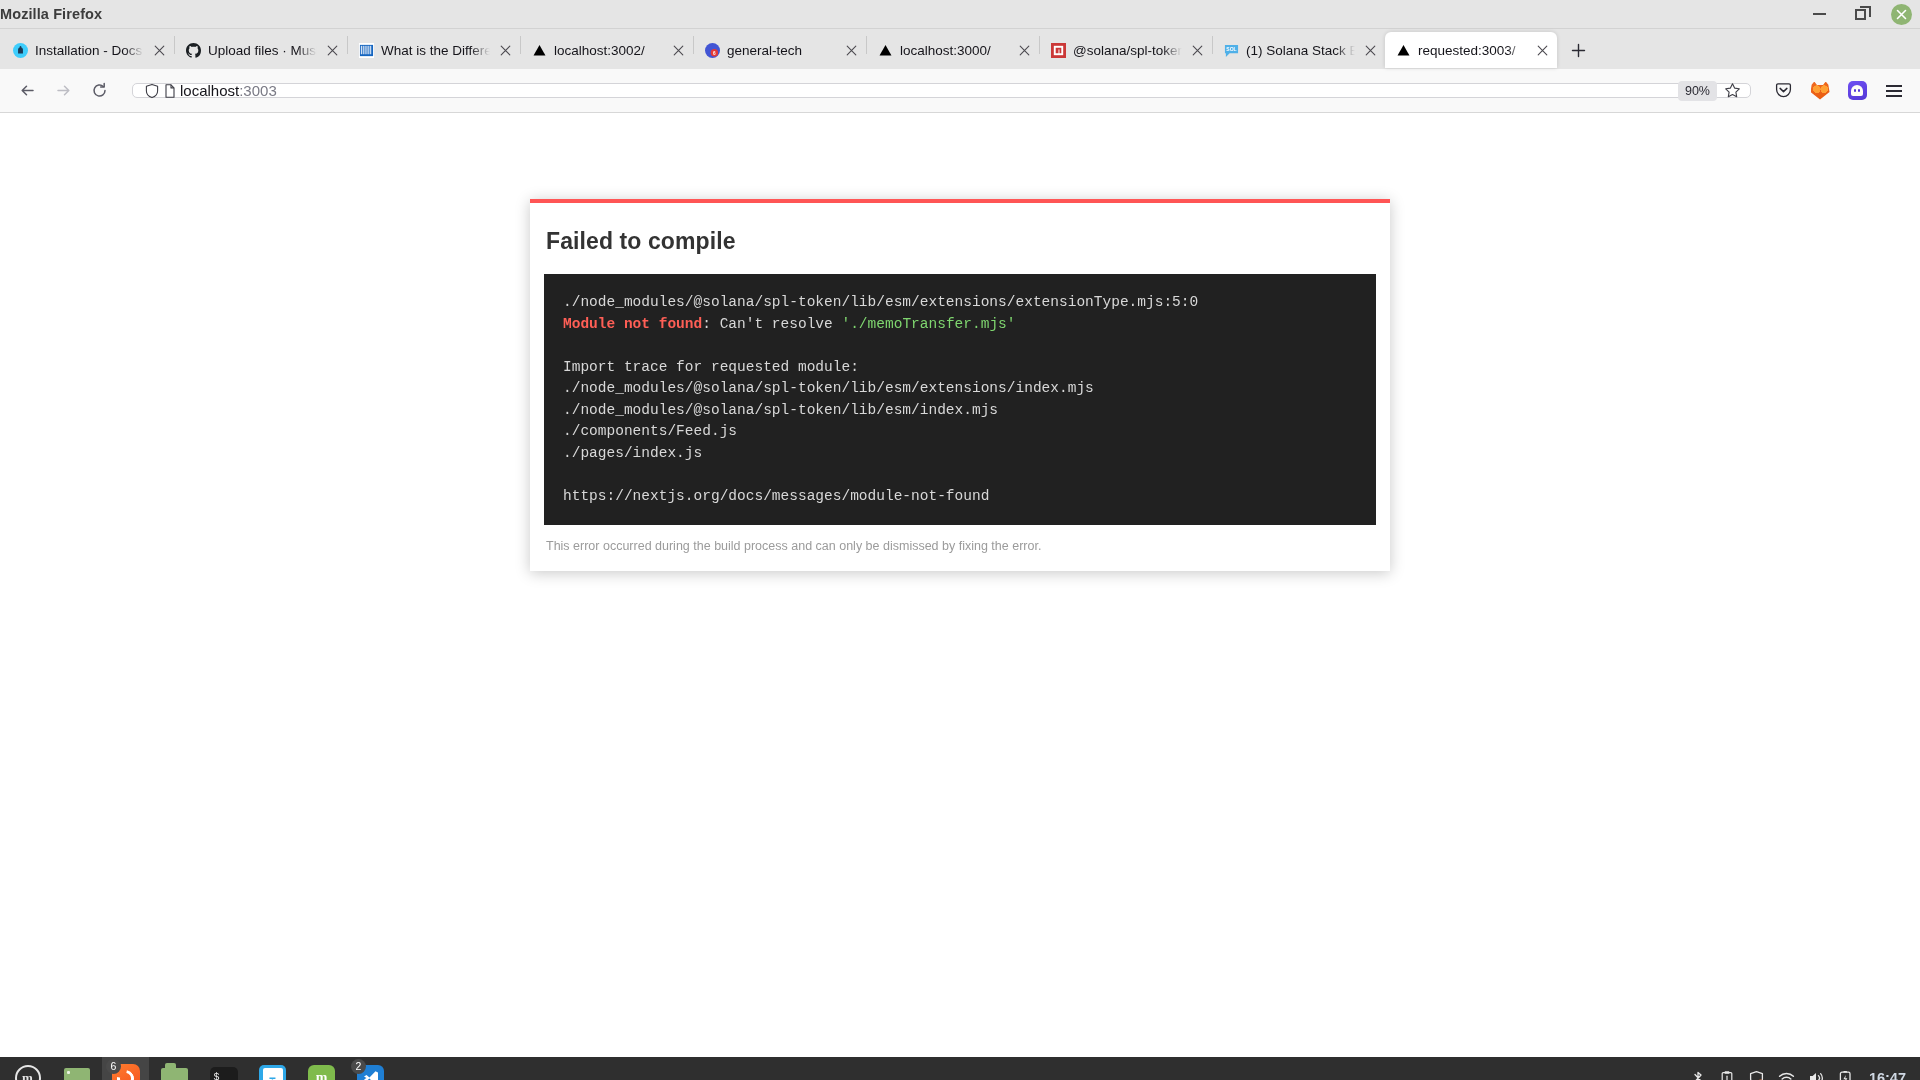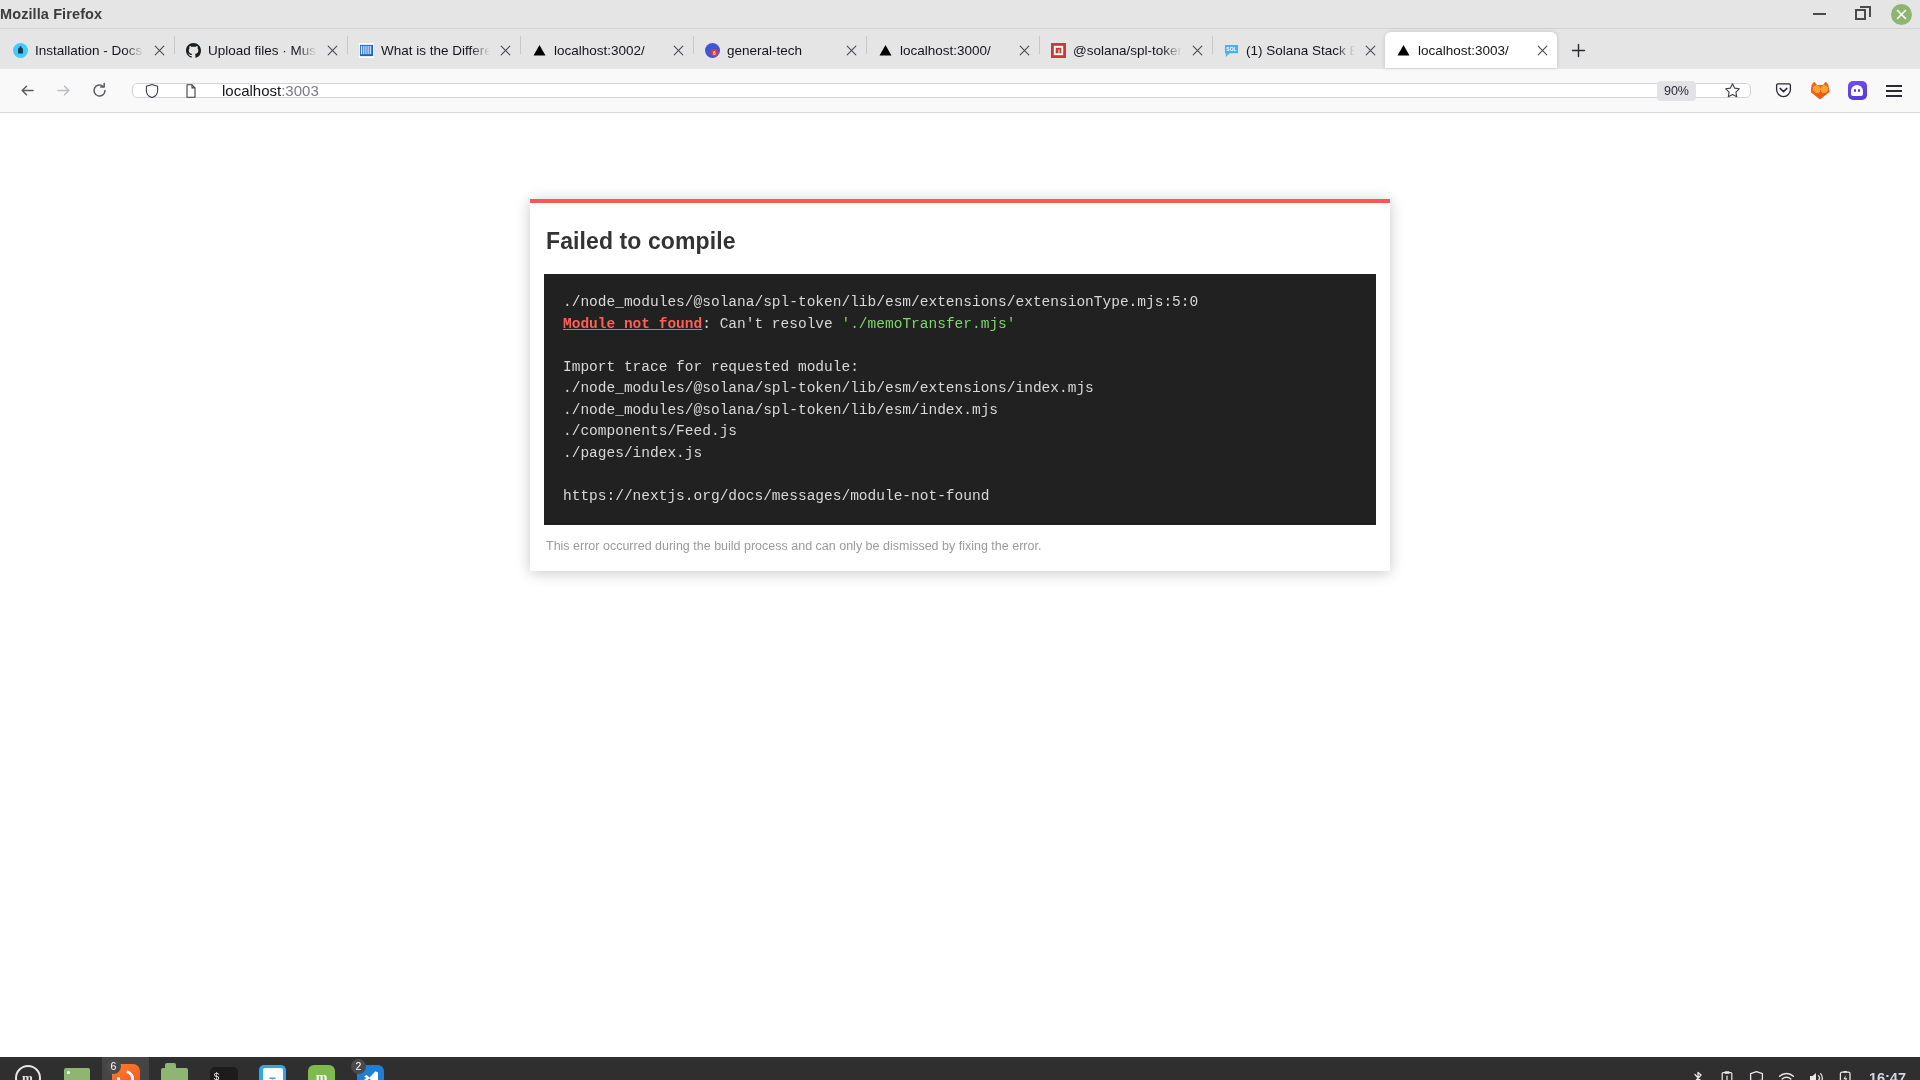--- a/index.html
+++ b/index.html
@@ -123,21 +123,21 @@
   .urlbar {
     flex: 1 1 auto;
     height: 15px;
     margin: 0 14px 0 14px;
     background: #ffffff;
     border: 1px solid #d4d4d8;
     border-radius: 5px;
     display: flex;
     align-items: center;
     padding: 0 6px 0 11px;
-    gap: 23px;
+    gap: 2px;
     cursor: text;
   }
   .urlbar .shield, .urlbar .pageicon { color: #3d3d45; display:flex; align-items:center; }
   .urlbar .urltext {
     flex: 1 1 auto;
     font-size: 15px;
     color: #15141a;
     white-space: nowrap;
   }
   .urlbar .urltext .dim { color: #7a7a85; }
@@ -210,21 +210,21 @@
   .error-pre {
     background: #212121;
     color: #d8d8d8;
     font-family: "Liberation Mono", "DejaVu Sans Mono", monospace;
     font-size: 14.5px;
     line-height: 21.5px;
     padding: 18px 19px;
     white-space: pre;
     overflow: hidden;
   }
-  .error-pre .red { color: #ff5f56; font-weight: 700; text-decoration: underline; }
+  .error-pre .red { color: #ff5f56; font-weight: 700; }
   .error-pre .green { color: #7fd66f; }
   .error-footer {
     font-size: 12.5px;
     color: #9b9b9b;
     padding: 14px 2px 4px 2px;
   }
 
   
   .taskbar {
     height: 42px;
@@ -467,21 +467,21 @@
         </svg>
     </span>
   </div>
 
   <div class="tab active">
     <span class="favicon">
       <svg width="13" height="13" viewBox="0 0 12 12">
           <path d="M6 1 L11.5 10.5 L0.5 10.5 Z" fill="#000"></path>
         </svg>
     </span>
-    <span class="tab-title">localhost:3003/</span>
+    <span class="tab-title">requested:3003/</span>
     <span class="tab-close">
       <svg width="11" height="11" viewBox="0 0 11 11">
           <path d="M1.2 1.2 L9.8 9.8 M9.8 1.2 L1.2 9.8" stroke="currentColor" stroke-width="1.1" stroke-linecap="round" fill="none"></path>
         </svg>
     </span>
   </div>
 
   <div class="newtab">
     <svg width="15" height="15" viewBox="0 0 15 15">
       <path d="M7.5 1.5 V13.5 M1.5 7.5 H13.5" stroke="currentColor" stroke-width="1.4" stroke-linecap="round" fill="none"></path>

